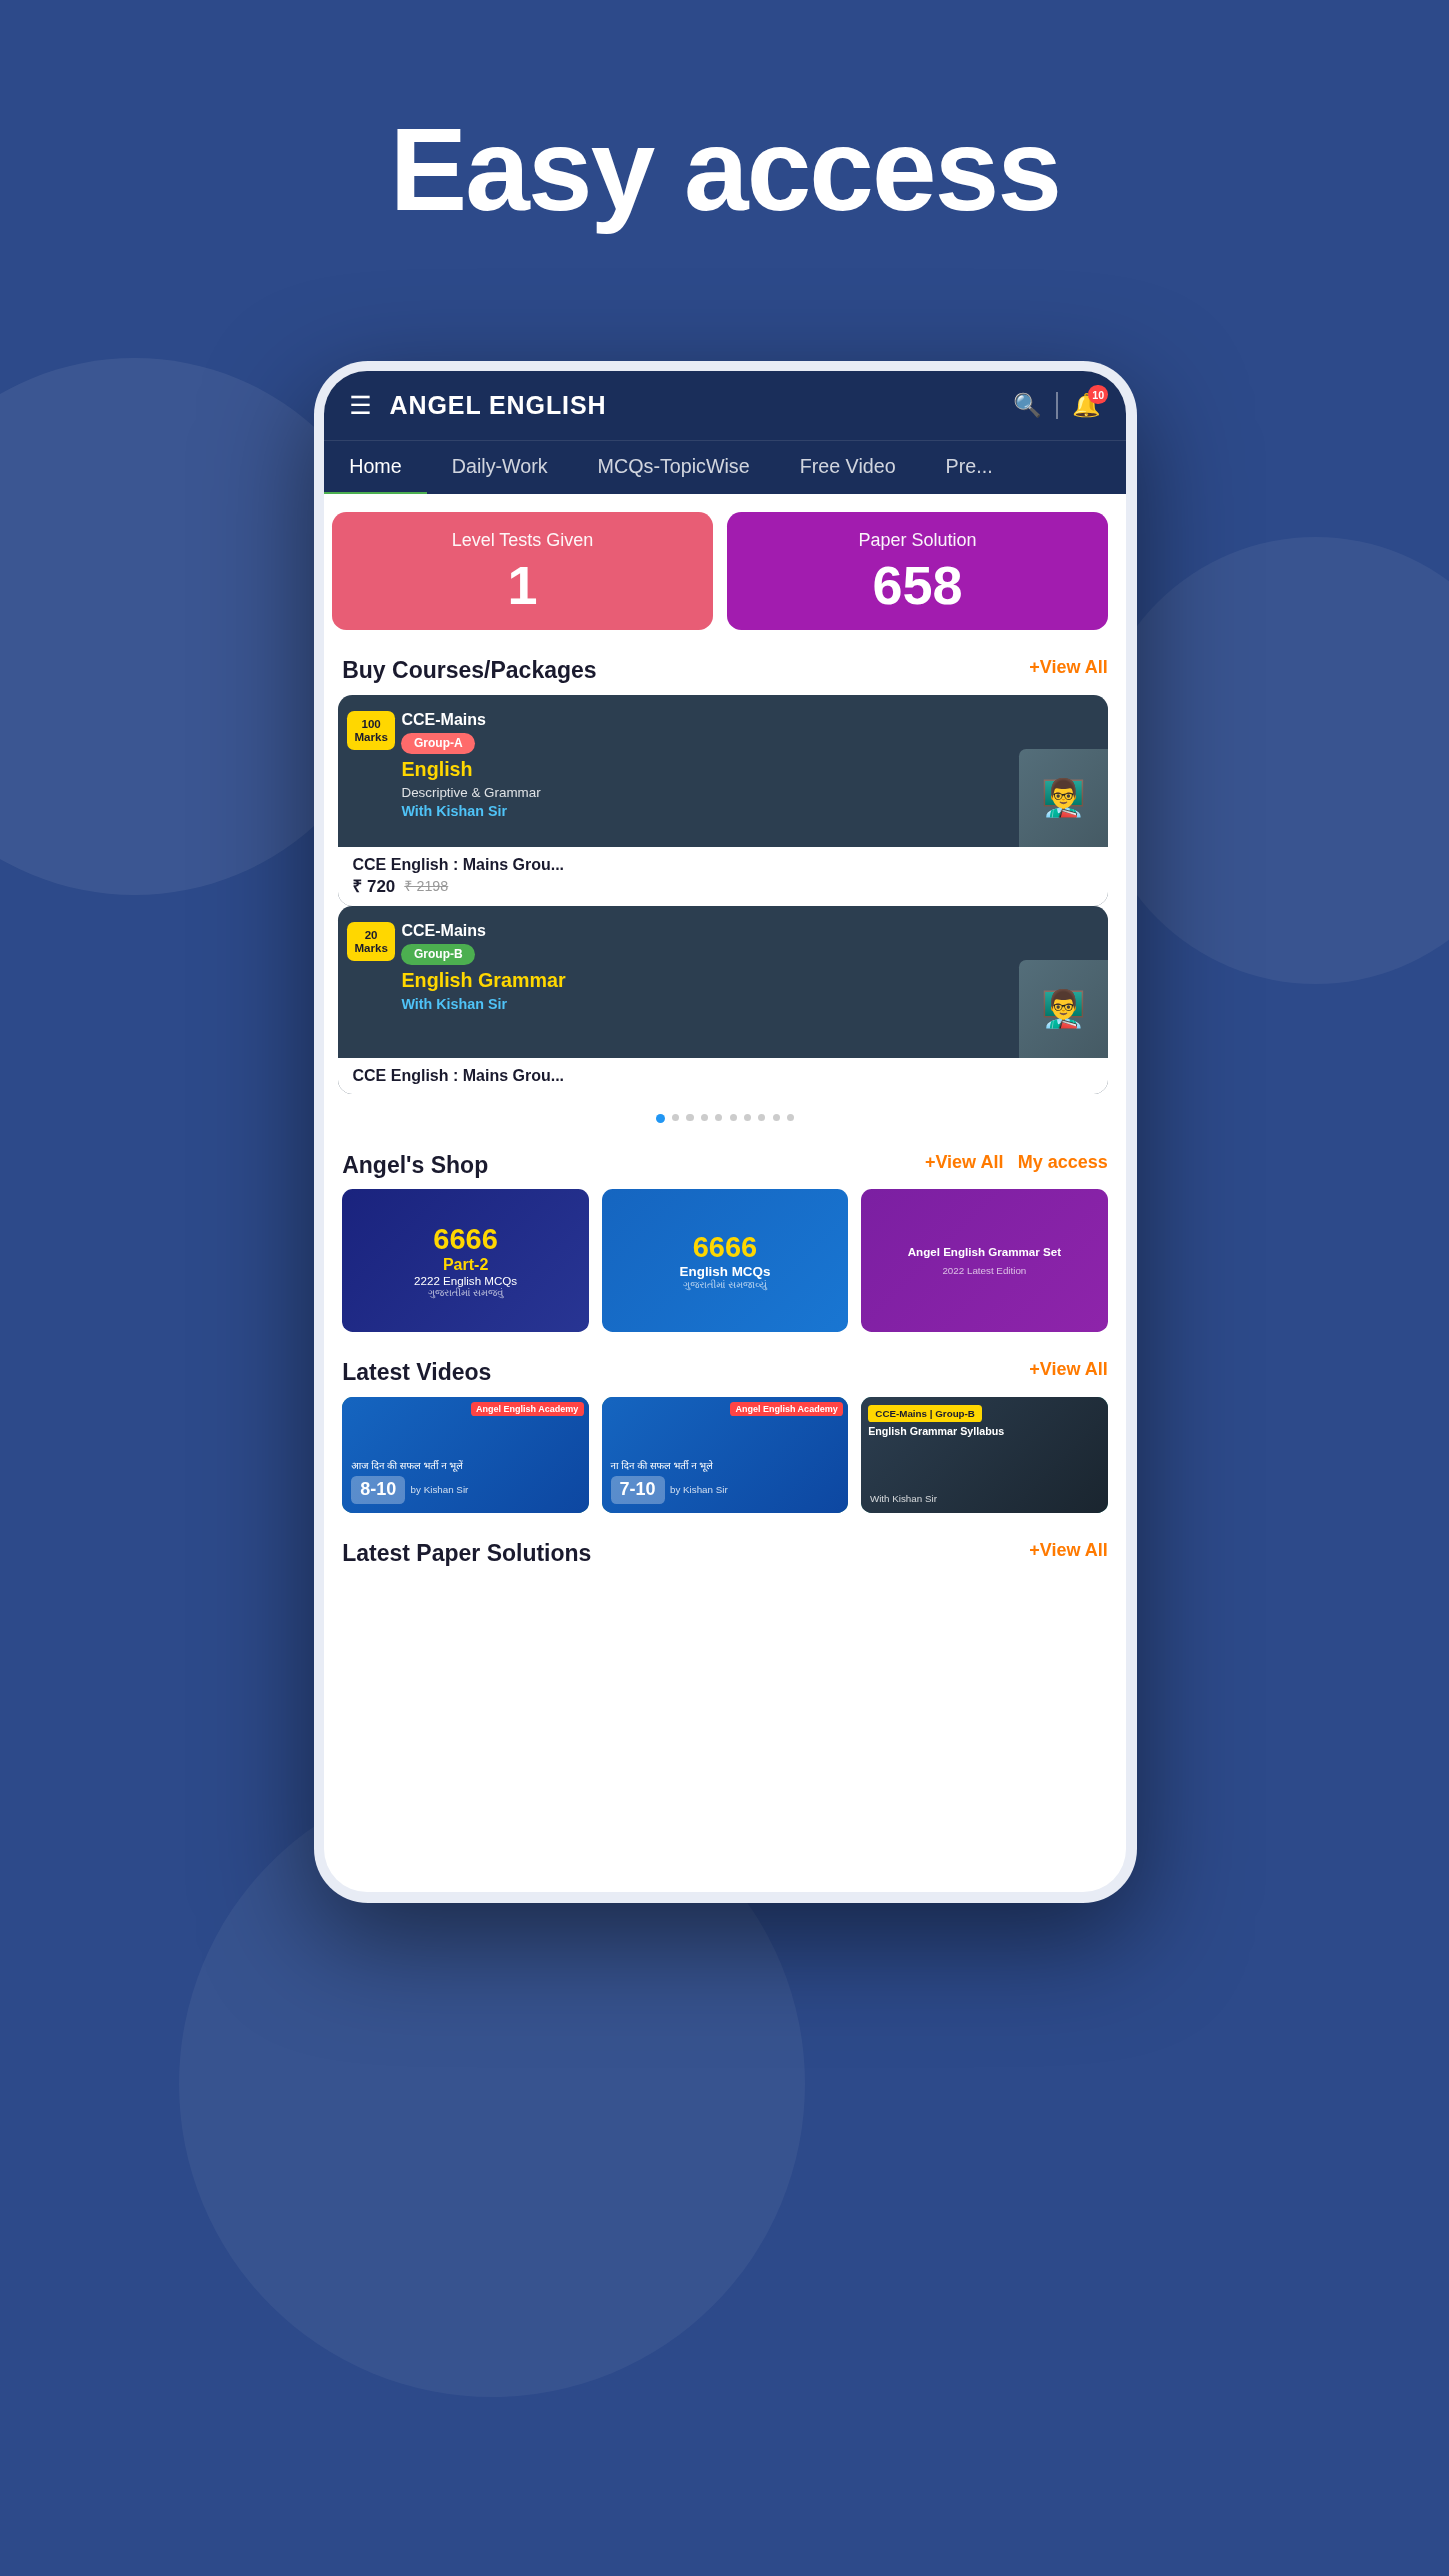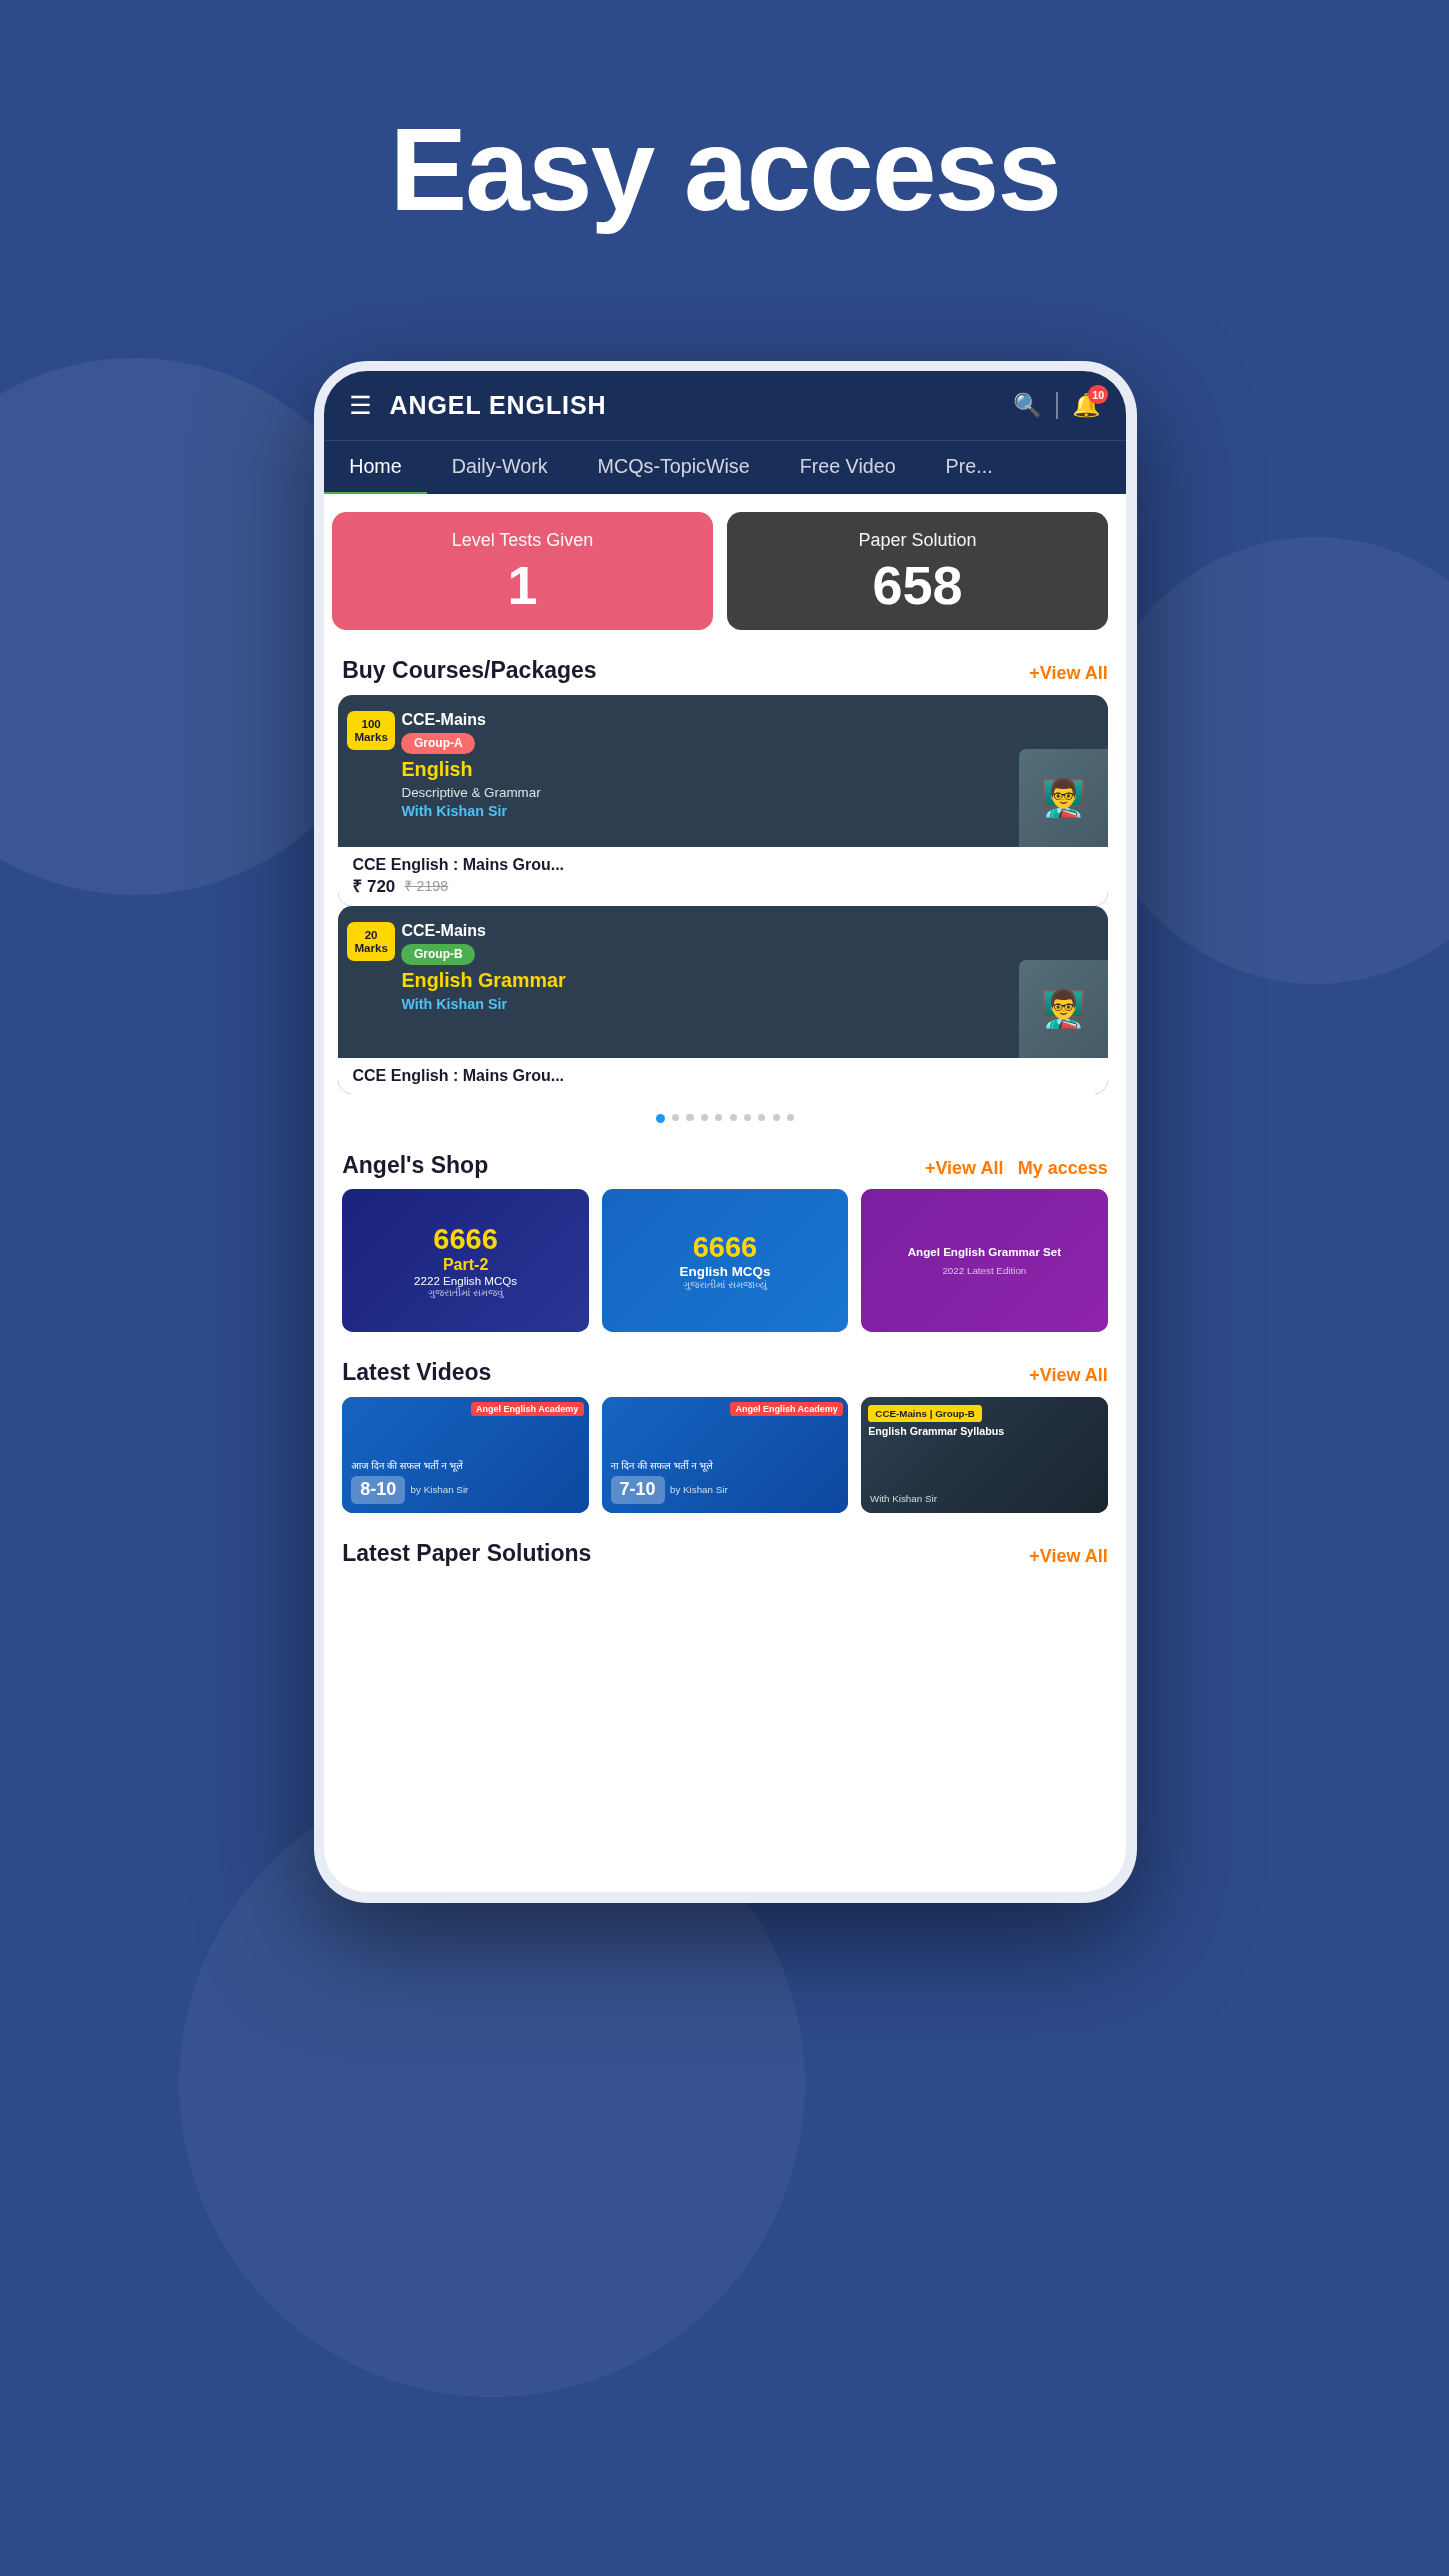--- a/index.html
+++ b/index.html
@@ -172,38 +172,38 @@
       flex: 1;
       border-radius: 14.3px;
       padding: 18px 14.3px;
       text-align: center;
       color: white;
     }
     .stat-card.pink {
       background: #e85d75;
     }
     .stat-card.blue {
-      background: #404040;
+      background: #a21caf;
     }
     .stat-label {
       font-size: 18px;
       font-weight: 500;
       opacity: 0.95;
       margin-bottom: 7.2px;
     }
     .stat-value {
       font-size: 54px;
       font-weight: 900;
       line-height: 1;
     }
 
     
     .section-header {
       display: flex;
-      align-items: flex-end;
+      align-items: flex-start;
       justify-content: space-between;
       padding: 18px 18px 10.7px 18px;
     }
     .section-title {
       font-size: 23px;
       font-weight: 700;
       color: #1a1a2e;
     }
     .view-all {
       font-size: 18px;

